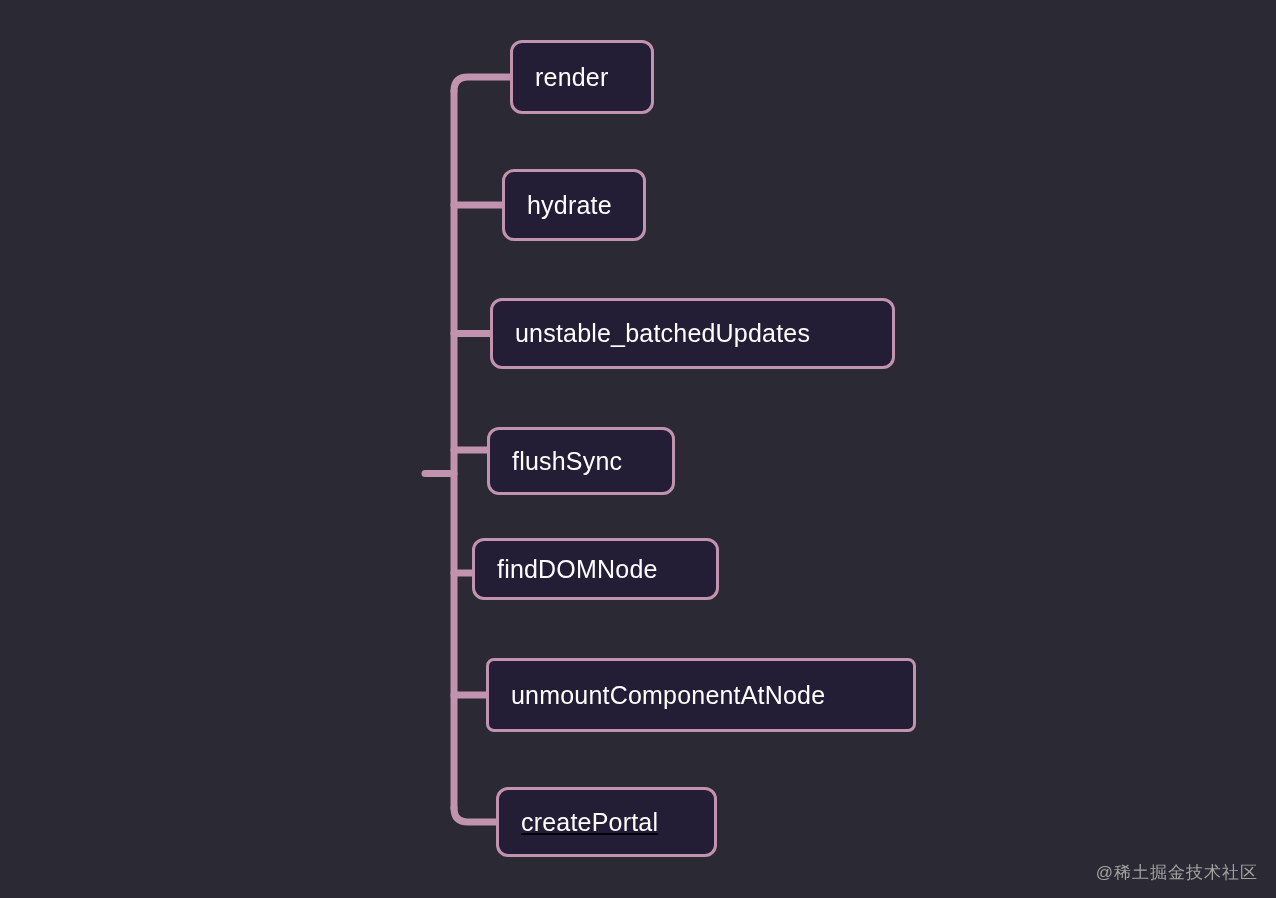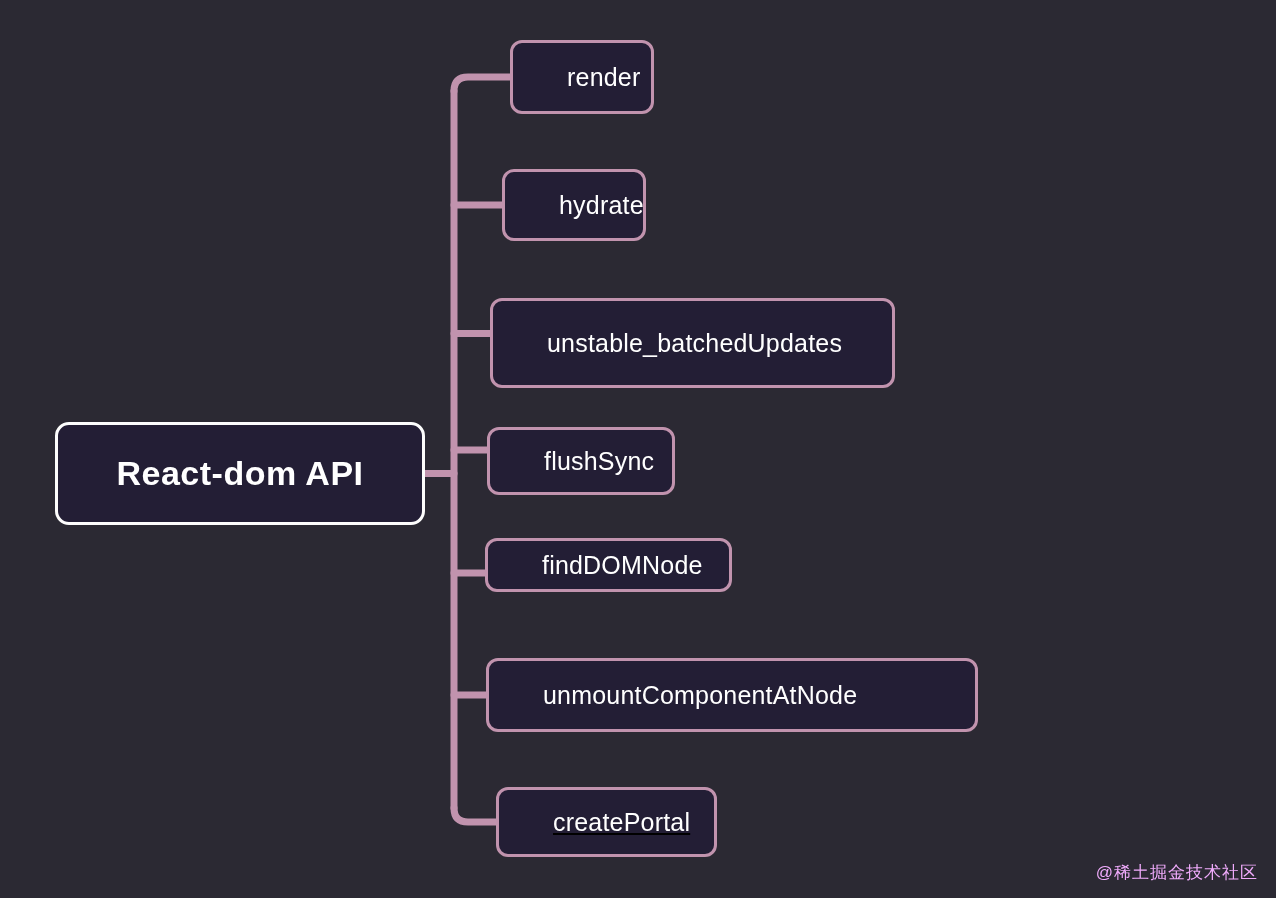--- a/index.html
+++ b/index.html
@@ -52,27 +52,26 @@
     letter-spacing: 0.5px;
   }
   .node.child {
     border: 3px solid #c193ae;
     justify-content: flex-start;
   }
   .node.child .node-label {
     font-size: 25px;
     padding-left: 22px;
     padding-right: 23px;
-    margin-left: 32px;
   }
   .watermark {
     position: absolute;
     right: 18px;
     bottom: 14px;
-    color: #f0abfc;
+    color: #a3a3a3;
     font-size: 17px;
     letter-spacing: 1px;
     user-select: none;
   }
 </style>
 </head>
 <body>
 
 <div id="mindmap-canvas">
 
@@ -83,41 +82,38 @@
         <path d="M 454 91 Q 454 77 468 77 L 510 77"></path>
         <path d="M 454 205 L 502 205"></path>
         <path d="M 454 333.5 L 490 333.5"></path>
         <path d="M 454 450 L 487 450"></path>
         <path d="M 454 573 L 493 573"></path>
         <path d="M 454 695 L 486 695"></path>
         <path d="M 454 808 Q 454 822 468 822 L 496 822"></path>
       </g>
   </svg>
 
-  <div class="node root" id="root-node" style="left: 55px; top: 422px; width: 370px; height: 103px;">
-    <span class="node-label">React-dom API</span>
-  </div>
 
   <div id="children-container">
       <div class="node child" style="left: 510px; top: 40px; width: 144px; height: 74px;">
         <span class="node-label">render</span>
       </div>
       <div class="node child" style="left: 502px; top: 169px; width: 144px; height: 72px;">
         <span class="node-label">hydrate</span>
       </div>
-      <div class="node child" style="left: 490px; top: 298px; width: 405px; height: 90px;">
+      <div class="node child" style="left: 490px; top: 298px; width: 405px; height: 71px;">
         <span class="node-label">unstable_batchedUpdates</span>
       </div>
       <div class="node child" style="left: 487px; top: 427px; width: 188px; height: 68px;">
         <span class="node-label">flushSync</span>
       </div>
-      <div class="node child" style="left: 485px; top: 538px; width: 247px; height: 54px; text-align: center;">
+      <div class="node child" style="left: 472px; top: 538px; width: 247px; height: 62px; text-align: center;">
         <span class="node-label">findDOMNode</span>
       </div>
-      <div class="node child" style="left: 486px; top: 658px; width: 492px; height: 74px;">
+      <div class="node child" style="left: 486px; top: 658px; width: 430px; height: 74px; border-radius: 8px;">
         <span class="node-label">unmountComponentAtNode</span>
       </div>
       <div class="node child" style="left: 496px; top: 787px; width: 221px; height: 70px; text-decoration: underline;">
         <span class="node-label">createPortal</span>
       </div>
     </div>
 
   <div class="watermark">@稀土掘金技术社区</div>
 
 </div>

